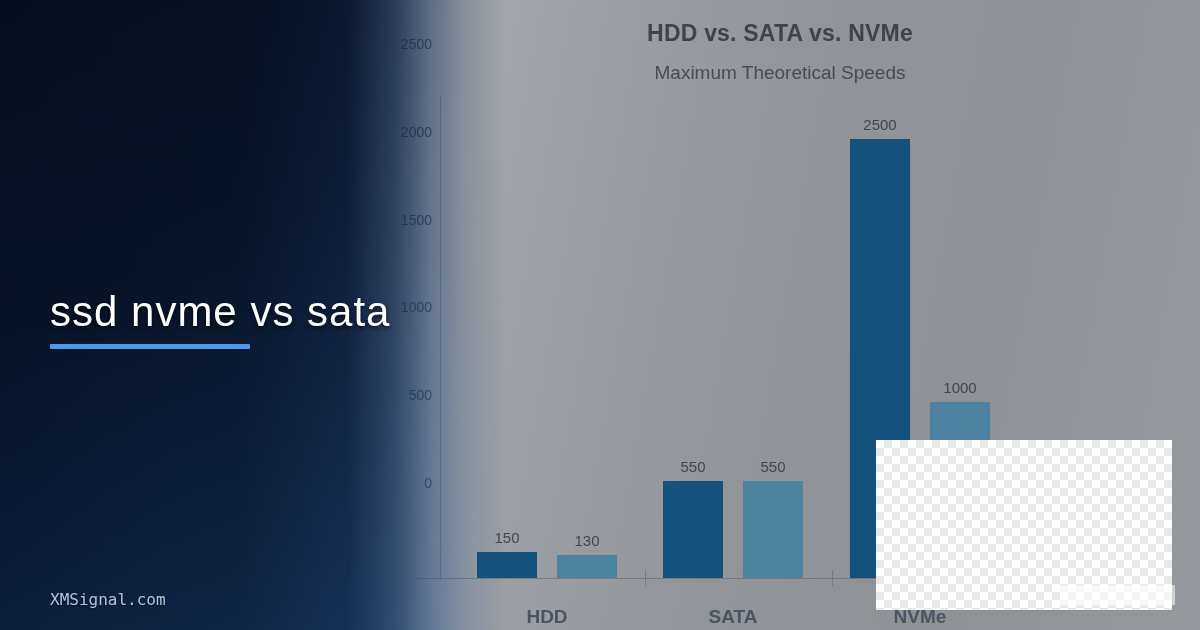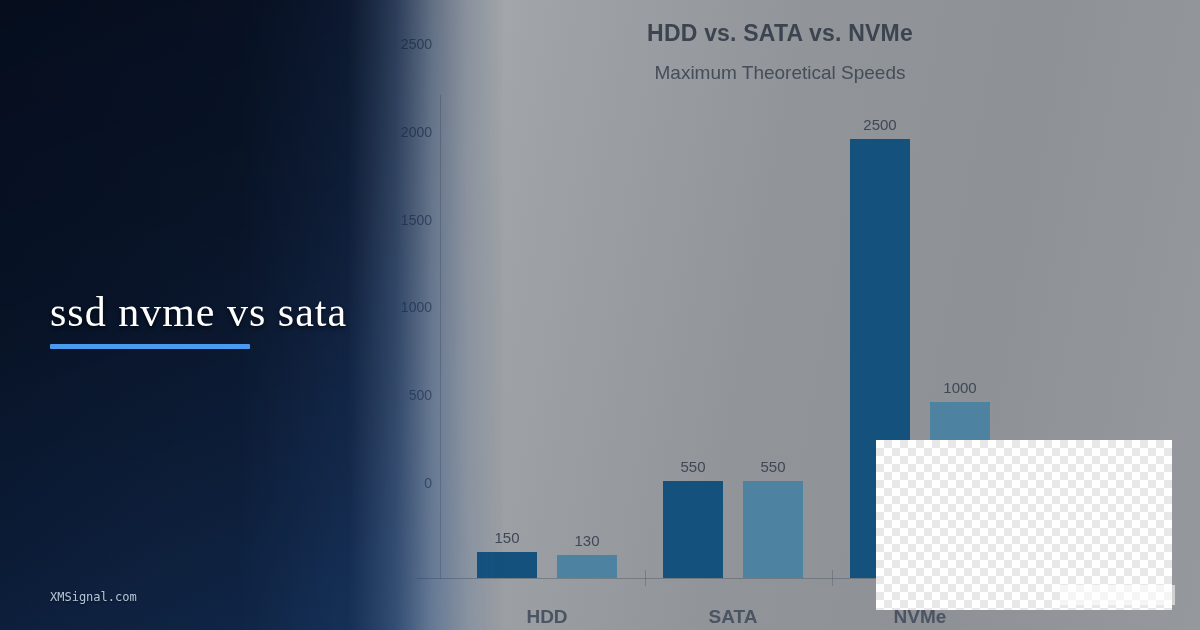--- a/index.html
+++ b/index.html
@@ -70,32 +70,32 @@
         rgba(8,22,46,.35) 30%,
         rgba(22,58,110,.30) 55%,
         rgba(31,84,152,.34) 75%,
         rgba(36,92,160,.30) 100%);
     -webkit-mask-image:linear-gradient(to right,#000 0%,#000 28%,rgba(0,0,0,.55) 34%,rgba(0,0,0,0) 42%);
     mask-image:linear-gradient(to right,#000 0%,#000 28%,rgba(0,0,0,.55) 34%,rgba(0,0,0,0) 42%);
   }
 
   #overlay-title{
     position:absolute;left:50px;top:288px;
-    font-family:Liberation Serif, serif;
+    font-family:Liberation Sans, sans-serif;
     font-size:42px;color:#ffffff;letter-spacing:1px;white-space:nowrap;
     text-shadow:0 2px 4px rgba(0,0,0,.75);
   }
   #overlay-underline{
     position:absolute;left:50px;top:344px;width:200px;height:5px;
     background:#4a9af0;border-radius:1px;
   }
   #watermark{
     position:absolute;left:50px;top:590px;
     font-family:"DejaVu Sans Mono","Liberation Mono",monospace;
-    font-size:12px;color:#cfe0f4;opacity:.85;
+    font-size:16px;color:#cfe0f4;opacity:.85;
     text-shadow:0 1px 2px rgba(0,0,0,.6);
   }
 
   
   #logo-frame{
     position:absolute;left:876px;top:440px;width:296px;height:170px;
     background-color:#ffffff;
     background-image:
       linear-gradient(45deg,#e8e8e8 25%,transparent 25%,transparent 75%,#e8e8e8 75%),
       linear-gradient(45deg,#e8e8e8 25%,transparent 25%,transparent 75%,#e8e8e8 75%);

